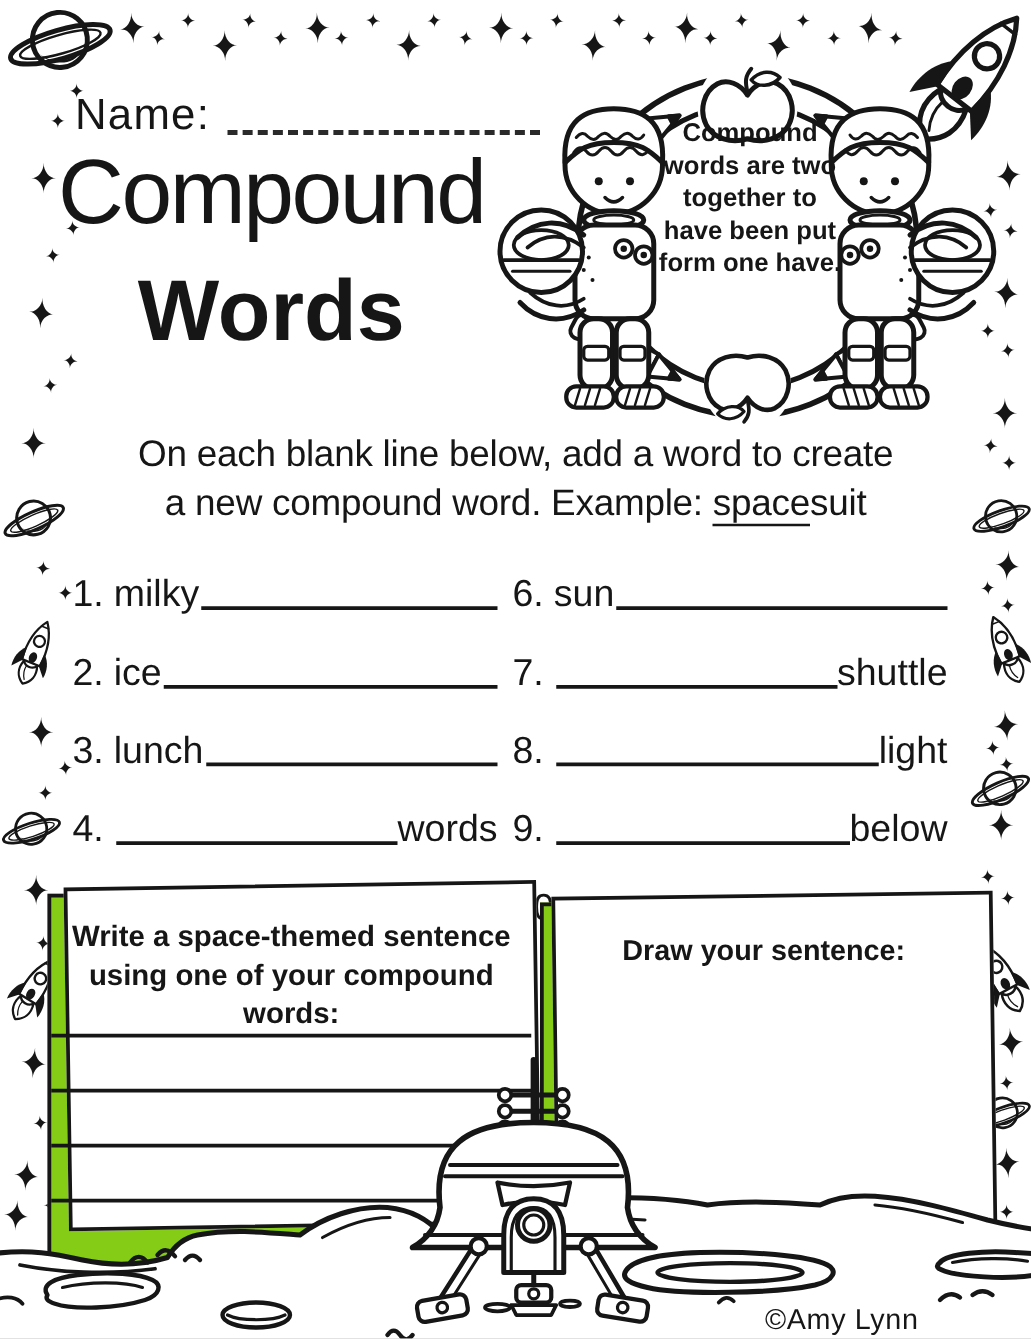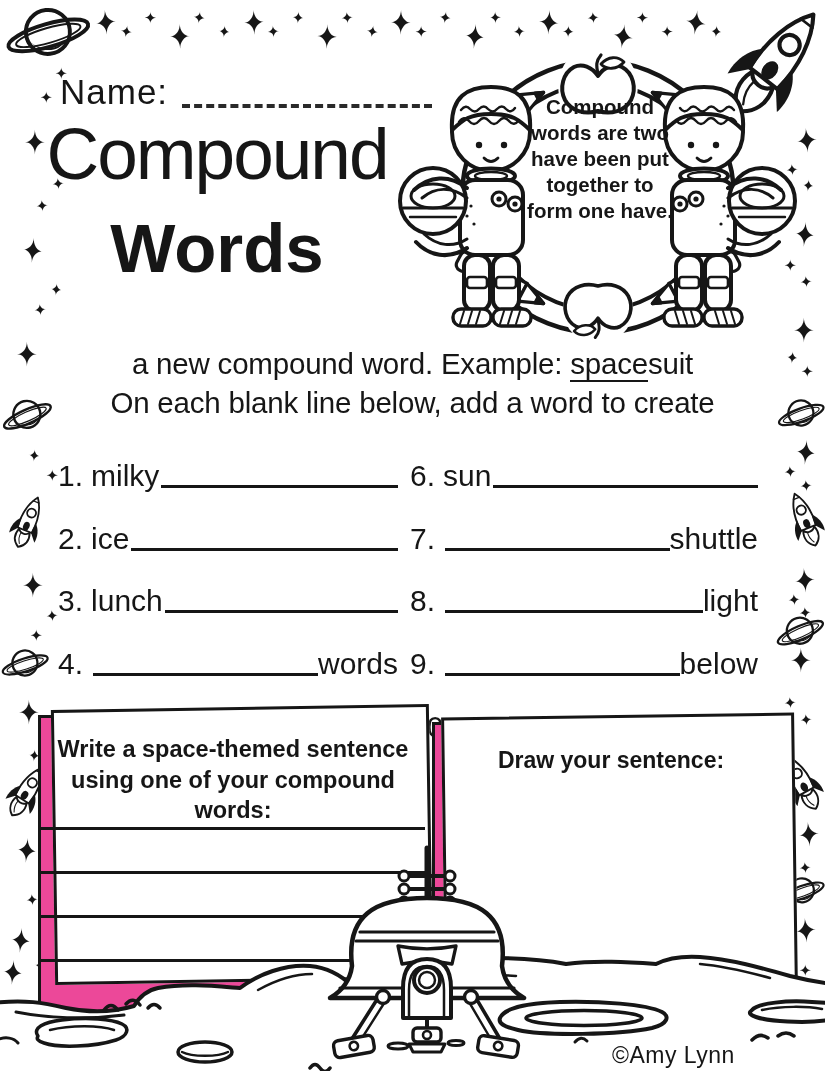--- a/index.html
+++ b/index.html
@@ -44,21 +44,21 @@
 
   
   .word-list { position:absolute; left:58px; top:430px; width:712px; height:318px;
                display:grid; grid-template-rows:repeat(5,62.8px); grid-auto-flow:column;
                grid-template-columns:352px 360px; }
   .fill-row { display:flex; align-items:flex-end; font-size:30px; padding-right:12px; }
   .fill-num { margin-right:8px; }
   .fill-blank { flex:1 1 auto; min-width:40px; height:1px; border-bottom:3.2px solid #161616; margin:0 0 5px 2px; }
 
   
-  .box { position:absolute; background:#ec4899; border:3.5px solid #161616; z-index:1; }
+  .box { position:absolute; background:#84cc16; border:3.5px solid #161616; z-index:1; }
   .box::before { content:""; position:absolute; z-index:-1; background:#fff; border:3px solid #161616; }
   .write-box { left:38px; top:715px; width:390px; height:300px; }
   .write-box::before { top:-11px; left:12px; right:-6px; bottom:30px; transform:rotate(-0.9deg); }
   .draw-box { left:432px; top:722px; width:358px; height:292px; }
   .draw-box::before { top:-10px; left:8px; right:-9px; bottom:20px; transform:rotate(-0.8deg); }
   .wb-head { text-align:center; font-size:23.5px; line-height:1.3; padding-top:16px; font-weight:bold; }
   .wline { position:absolute; left:0; right:0; border-top:3.2px solid #161616; }
   .db-head { text-align:center; font-size:23px; padding-top:22px; font-weight:bold; }
 
   
@@ -296,28 +296,28 @@
         <path d="M 107 259 l -4 13 M 115 259 l -4 13 M 123 259 l -4 13" fill="none" stroke-width="2"></path>
       </g>
 
       <use href="#kid-fig" transform="translate(401,0) scale(-1,1)"></use>
     </g>
   </svg>
 
   <div class="badge-text">
     <div>Compound</div>
     <div>words are two</div>
+    <div>together to</div>
     <div>have been put</div>
-    <div>together to</div>
     <div>form one have.</div>
   </div>
 
   <div class="instructions">
+    <div>On each blank line below, add a word to create</div>
     <div><span>a new compound word. Example: </span><span class="u">space</span><span>suit</span></div>
-    <div>On each blank line below, add a word to create</div>
   </div>
 
   <div class="word-list">
       <div class="fill-row">
         <span class="fill-num">1.</span>
         <span>milky</span>
         <span class="fill-blank"></span>
       </div>
       <div class="fill-row">
         <span class="fill-num">2.</span>

